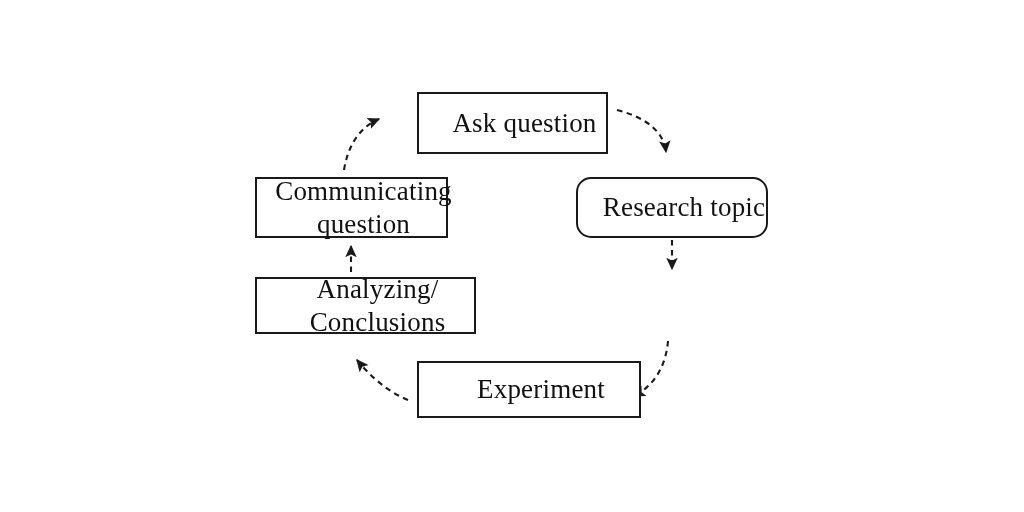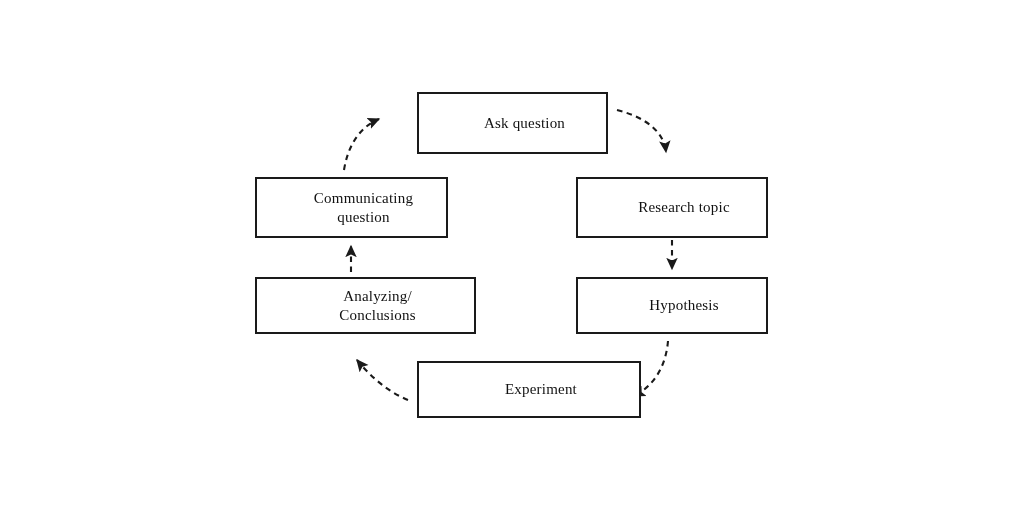--- a/index.html
+++ b/index.html
@@ -26,28 +26,28 @@
   .node {
     position: absolute;
     box-sizing: border-box;
     border: 2px solid #1a1a1a;
     background: #ffffff;
     display: flex;
     align-items: center;
     justify-content: center;
     text-align: center;
     color: #111111;
-    font-size: 15px;
+    font-size: 27px;
     line-height: 1.22;
     letter-spacing: 0.2px;
     white-space: pre-line;
     padding-left: 24px;
   }
   #node-ask        { left: 417px; top: 92px;  width: 191px; height: 62px; }
-  #node-research   { left: 576px; top: 177px; width: 192px; height: 61px; }
+  #node-research   { left: 576px; top: 177px; width: 192px; height: 61px; border-radius: 15px; }
   #node-hypothesis { left: 576px; top: 277px; width: 192px; height: 57px; }
   #node-experiment { left: 417px; top: 361px; width: 224px; height: 57px; }
   #node-analyzing  { left: 255px; top: 277px; width: 221px; height: 57px; }
   #node-communic   { left: 255px; top: 177px; width: 193px; height: 61px; }
 </style>
 </head>
 <body>
 
 <div id="canvas">
 
@@ -74,23 +74,20 @@
   </svg>
 
   <div class="node" id="node-ask">
     <span>Ask question</span>
   </div>
 
   <div class="node" id="node-research">
     <span>Research topic</span>
   </div>
 
-  <div class="node" id="node-hypothesis">
-    <span>Hypothesis</span>
-  </div>
 
   <div class="node" id="node-experiment">
     <span>Experiment</span>
   </div>
 
   <div class="node" id="node-analyzing">
     <span>Analyzing/
 Conclusions</span>
   </div>
 

